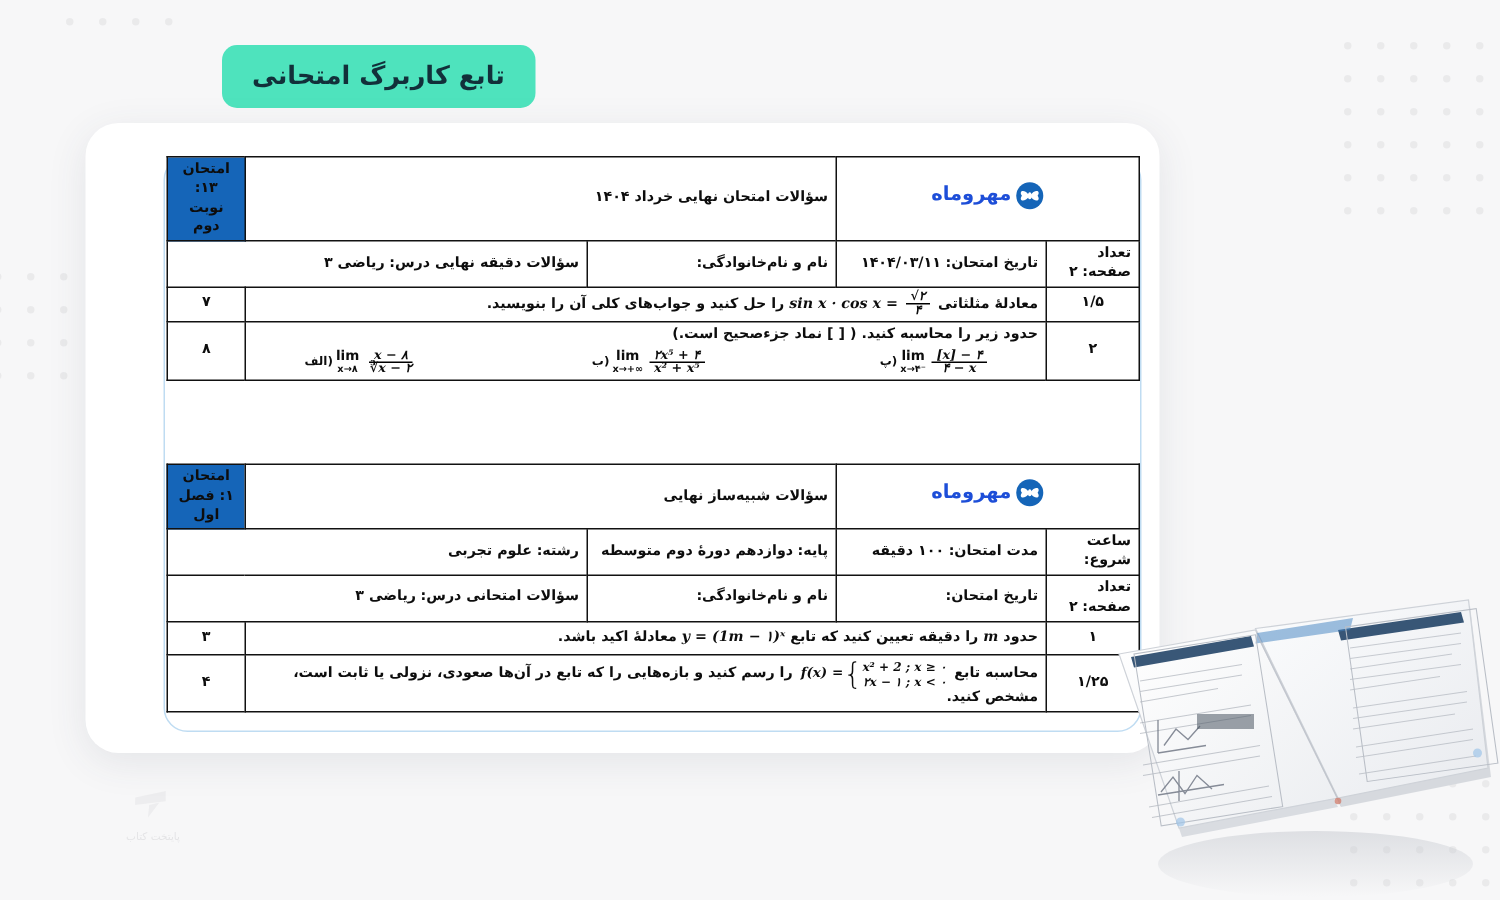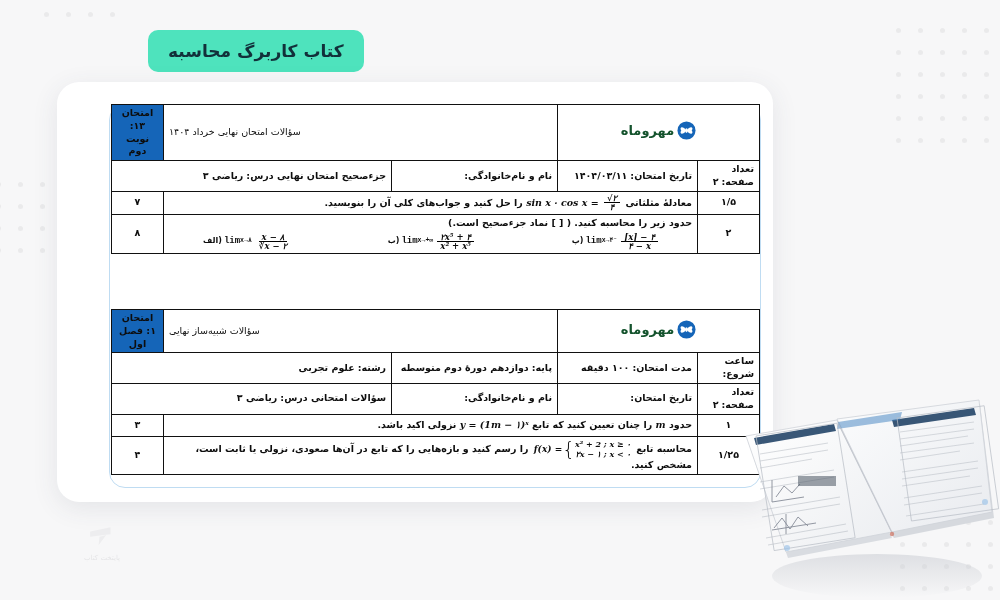--- a/index.html
+++ b/index.html
@@ -55,49 +55,49 @@
     vertical-align:middle;
     line-height:1.35;
     height:22px;
     box-sizing:border-box;
   }
   .hdr-blue{
     background:#1565b8;color:#fff;font-weight:bold;
     text-align:center;font-size:11px;letter-spacing:.2px;
   }
   .hdr-title{
-    text-align:left;font-weight:normal;font-size:10.5px;
+    text-align:right;font-weight:bold;font-size:10.5px;
   }
   .logo-cell{text-align:center;padding:1px 4px;}
   .logo{
     display:inline-flex;align-items:center;gap:3px;
     direction:rtl;
   }
-  .logo-text{color:#14532d;font-weight:bold;font-size:13px;}
+  .logo-text{color:#1d4ed8;font-weight:bold;font-size:13px;}
   .logo-mark{width:19px;height:19px;flex:0 0 19px;}
   .lbl{font-weight:bold;}
   .cell-r{text-align:right;}
   .num-col{text-align:center;font-weight:bold;font-size:10px;}
   .score-col{text-align:center;font-weight:bold;font-size:10px;}
   .qtext{
     text-align:right;font-size:9.5px;font-weight:bold;
     padding:4px 8px 4px 6px;
   }
   .q-row td{height:30px;}
   .q-row-tall td{height:48px;}
 
   
   .m{font-family:"DejaVu Serif","Liberation Serif",serif;font-style:italic;
      direction:ltr;display:inline-block;font-weight:bold;}
   .frac{display:inline-flex;flex-direction:column;align-items:center;
         vertical-align:middle;line-height:1;margin:0 2px;}
   .frac .n{border-bottom:1px solid #000;padding:0 3px;font-size:8.5px;}
   .frac .d{padding:0 3px;font-size:8.5px;}
-  .lim{display:inline-flex;flex-direction:row;align-items:center;
-       vertical-align:middle;line-height:1.05;margin:0 2px;direction:ltr;font-family:Liberation Mono, monospace;}
+  .lim{display:inline-flex;flex-direction:column;align-items:center;
+       vertical-align:middle;line-height:1.05;margin:0 2px;direction:ltr;}
   .lim .lt{font-size:9px;font-weight:bold;font-style:normal;}
   .lim .lb{font-size:6.5px;font-weight:bold;font-style:normal;}
   .limgrp{display:inline-flex;align-items:center;direction:ltr;margin:0 6px;}
   .limrow{display:flex;justify-content:space-between;direction:rtl;
           padding:3px 26px 0 26px;}
   .brace{
     display:inline-flex;align-items:center;direction:ltr;
     vertical-align:middle;margin:0 2px;
   }
   .brace .bar{font-size:20px;line-height:.8;font-weight:300;}
@@ -191,21 +191,21 @@
     <span style="left: 66px; top: 44px;"></span>
     <span style="left: 88px; top: 44px;"></span>
     <span style="left: 0px; top: 66px;"></span>
     <span style="left: 22px; top: 66px;"></span>
     <span style="left: 44px; top: 66px;"></span>
     <span style="left: 66px; top: 66px;"></span>
     <span style="left: 88px; top: 66px;"></span>
   </div>
 
 <div class="badge">
-  <span class="badge-text">کتاب کاربرگ محاسبه</span>
+  <span class="badge-text">تابع کاربرگ امتحانی</span>
 </div>
 
 <div class="card">
   <div class="card-inner">
 
     <div class="sheet" style="top:-1px;">
       <table class="ws">
         <colgroup>
           <col style="width:62px">
             <col style="width:140px">
@@ -238,21 +238,21 @@
               <span class="lbl">۲</span>
             </td>
             <td class="cell-r">
               <span class="lbl">تاریخ امتحان:</span>
               <span class="lbl">۱۴۰۴/۰۳/۱۱</span>
             </td>
             <td class="cell-r" colspan="2">
               <span class="lbl">نام و نام‌خانوادگی:</span>
             </td>
             <td class="cell-r" colspan="2">
-              <span class="lbl">جزءصحیح امتحان نهایی درس:</span>
+              <span class="lbl">سؤالات دقیقه نهایی درس:</span>
               <span class="lbl">ریاضی ۳</span>
             </td>
           </tr>
 
           <tr class="q-row">
             <td class="score-col">۱/۵</td>
             <td class="qtext" colspan="4">
               <span>معادلۀ مثلثاتی</span>
               <span class="m">
                 <span>sin x · cos x =</span>
@@ -374,23 +374,23 @@
               <span class="lbl">سؤالات امتحانی درس:</span>
               <span class="lbl">ریاضی ۳</span>
             </td>
           </tr>
 
           <tr class="q-row">
             <td class="score-col">۱</td>
             <td class="qtext" colspan="4">
               <span>حدود</span>
               <span class="m">m</span>
-              <span>را چنان تعیین کنید که تابع</span>
+              <span>را دقیقه تعیین کنید که تابع</span>
               <span class="m">y = (1m − ۱)ˣ</span>
-              <span>نزولی اکید باشد.</span>
+              <span>معادلۀ اکید باشد.</span>
             </td>
             <td class="num-col">۳</td>
           </tr>
 
           <tr class="q-row-tall">
             <td class="score-col">۱/۲۵</td>
             <td class="qtext" colspan="4">
               <span>محاسبه تابع</span>
               <span class="brace">
                 <span class="m" style="font-size:9px;">f(x) =</span>

